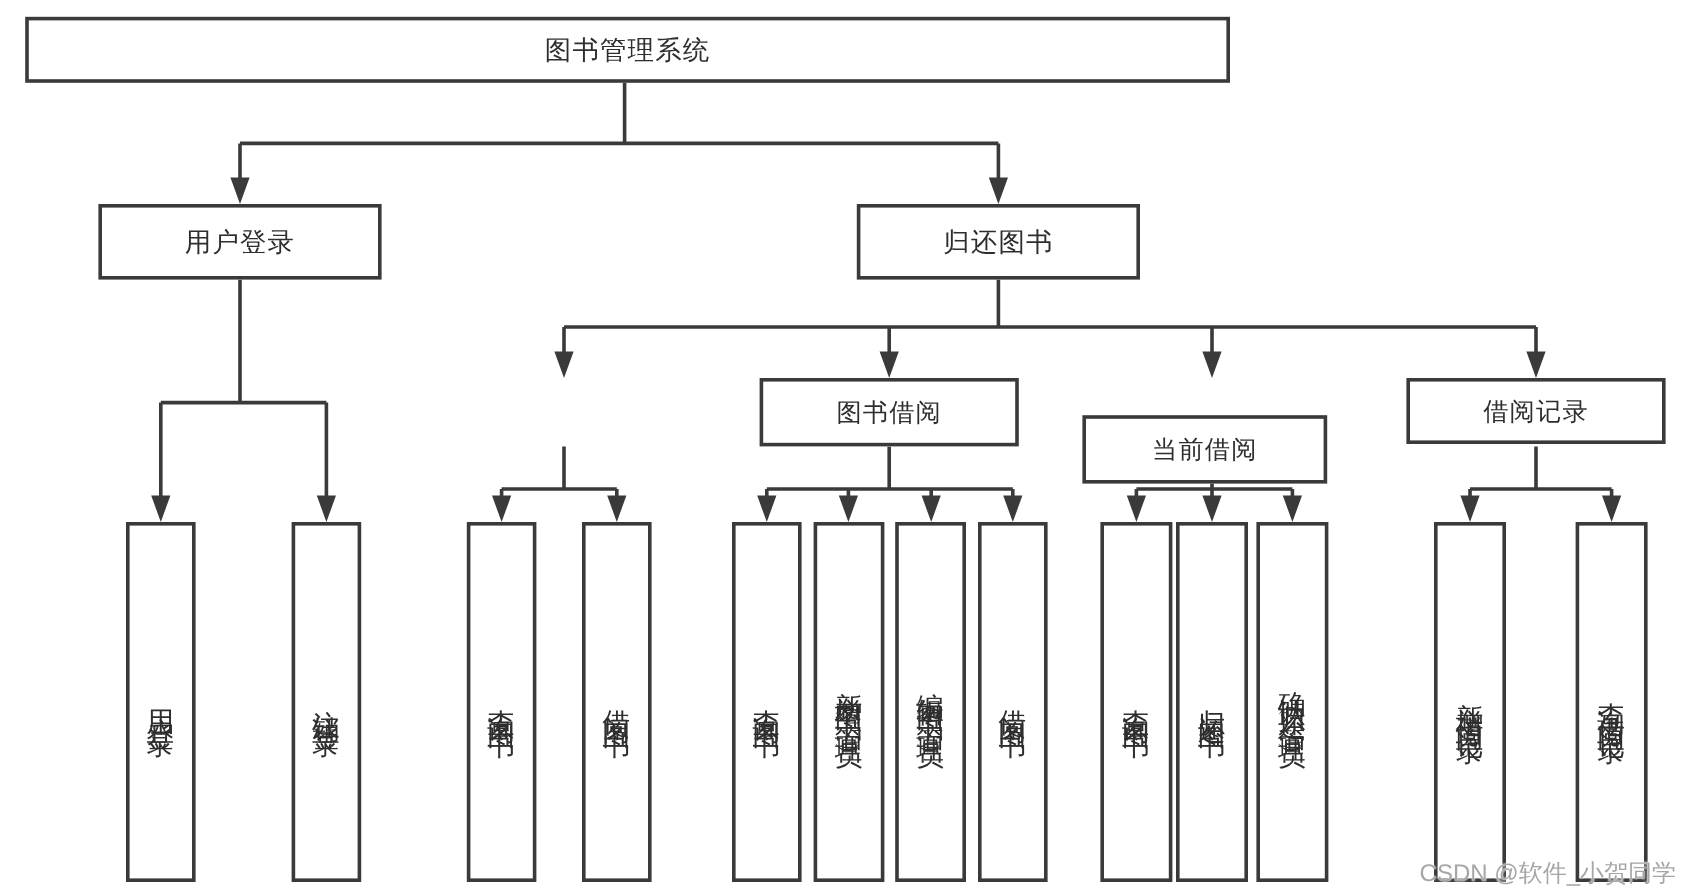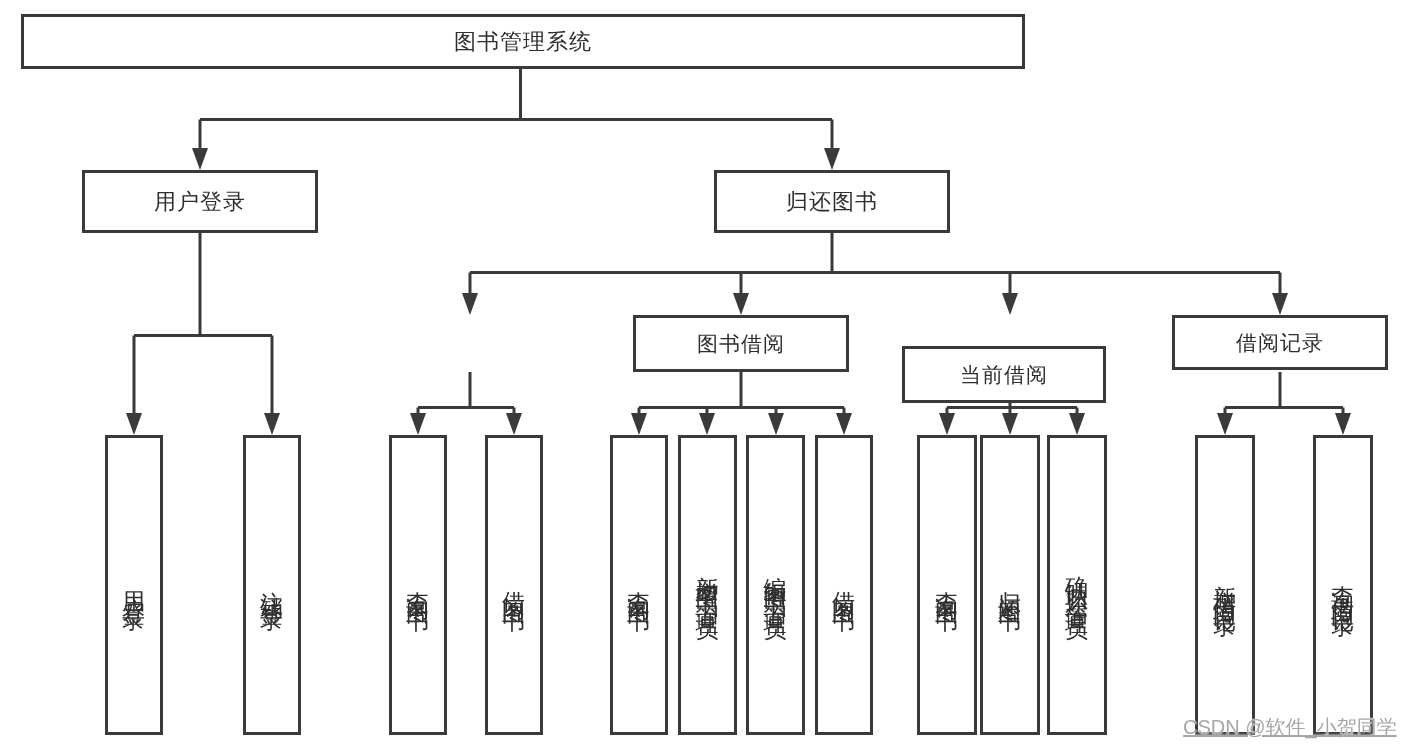--- a/index.html
+++ b/index.html
@@ -35,21 +35,20 @@
     white-space:nowrap;
   }
   .watermark{
     position:absolute;
     left:1183px;top:714px;
     font-size:20px;
     color:#a6a6a6;
     text-shadow:0 0 2px #ffffff, 0 0 1px #ffffff;
     z-index:5;
     white-space:nowrap;
-    text-decoration:underline;
   }
 </style>
 </head>
 <body>
 
 <div class="stage">
 
   <svg class="wires" width="1405" height="747" viewBox="0 0 1405 747">
 
     <path d="M520.5 69 V119.5 M200 119.5 H832 M200 119.5 V152 M832 119.5 V152" fill="none" stroke="#3a3a3a" stroke-width="3"></path>

